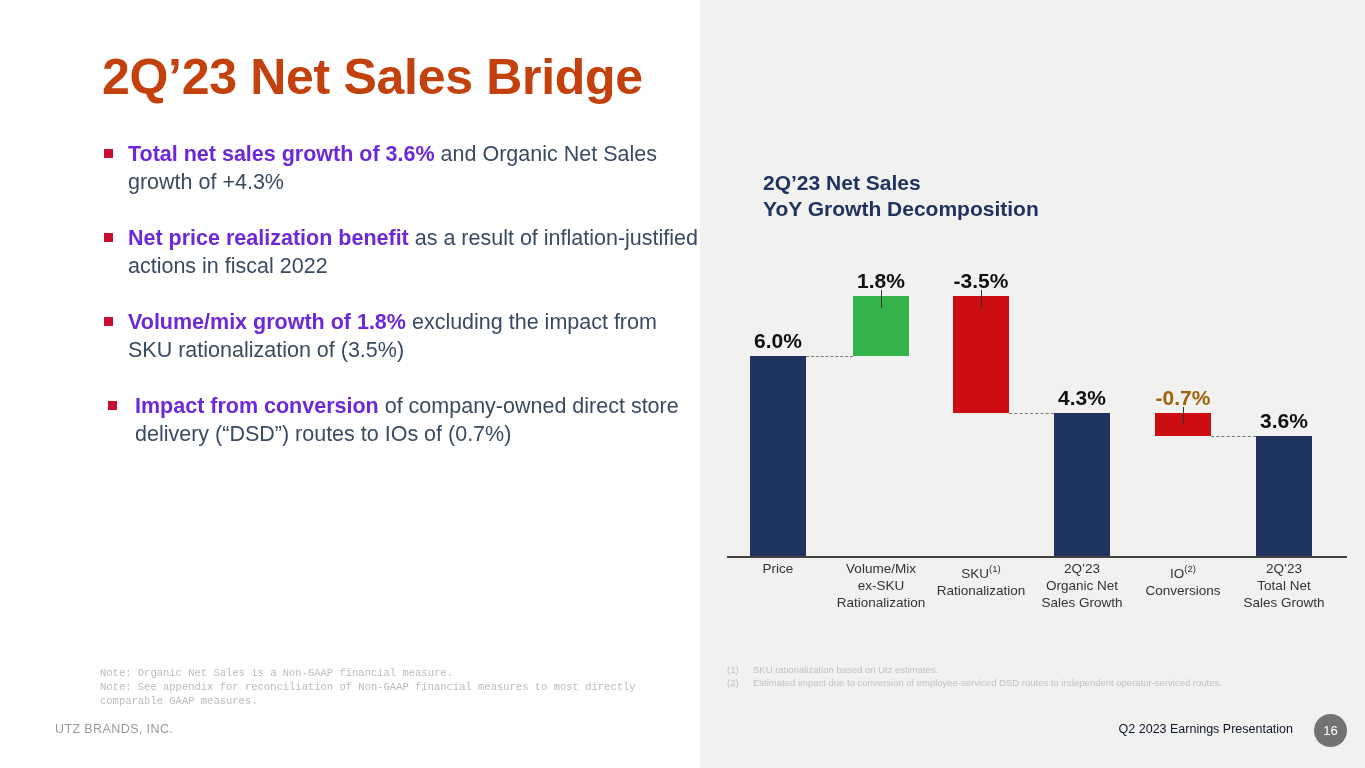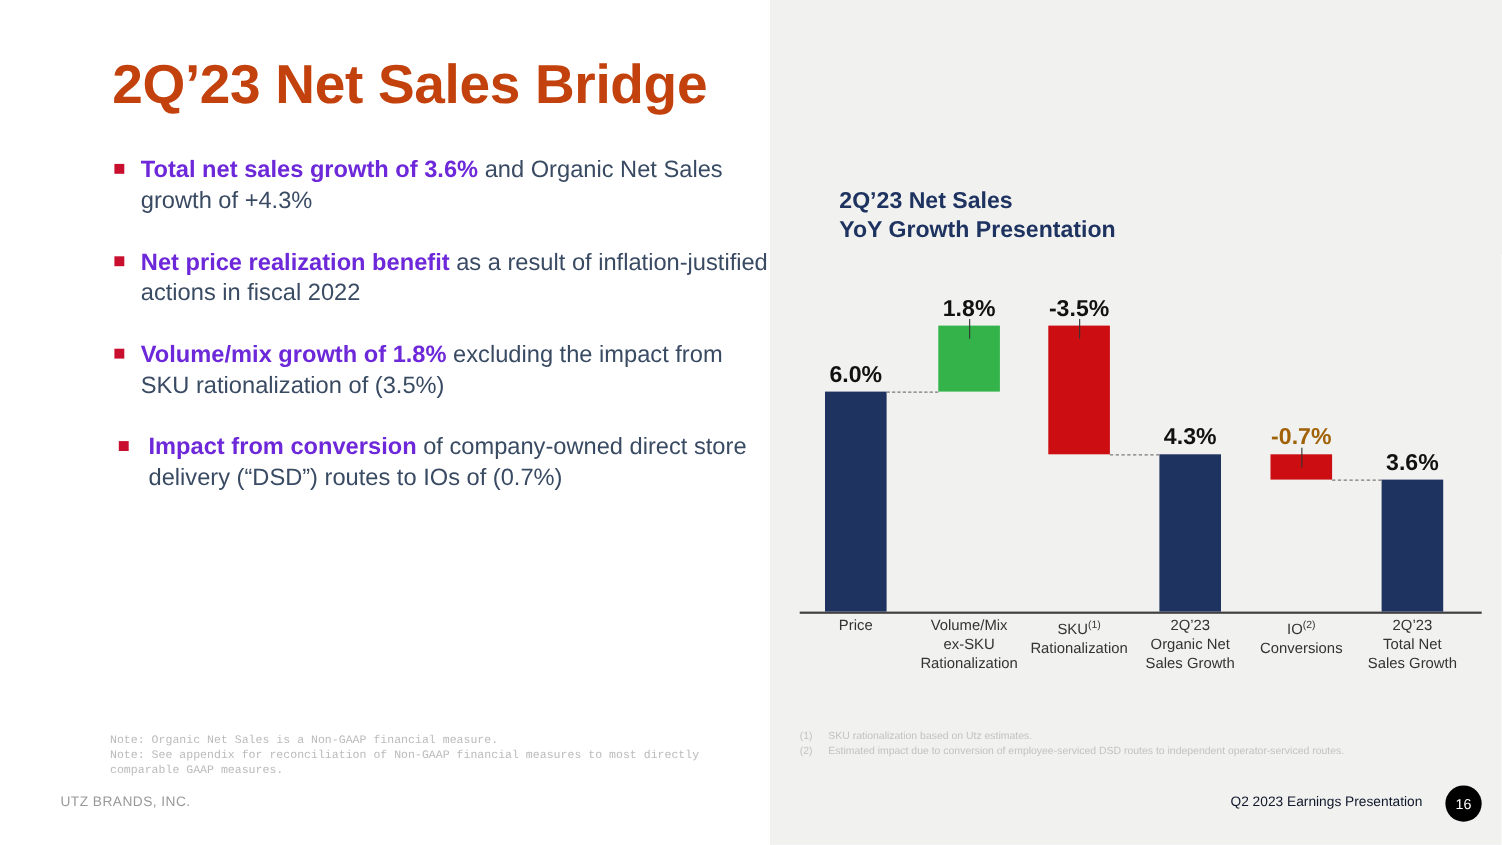--- a/index.html
+++ b/index.html
@@ -88,21 +88,21 @@
   .footer-left{
     position:absolute;left:55px;top:722px;
     font-size:12.5px;color:#9A9A9A;letter-spacing:0.4px;
   }
   .footer-right{
     position:absolute;right:72px;top:722px;
     font-size:12.5px;color:#0f172a;
   }
   .page-badge{
     position:absolute;right:18px;top:714px;width:33px;height:33px;
-    border-radius:50%;background:#000000;color:#ffffff;
+    border-radius:50%;background:#737373;color:#ffffff;
     font-size:13px;display:flex;align-items:center;justify-content:center;
   }
 </style>
 </head>
 <body>
 
 <div class="slide">
 
   <div class="right-panel"></div>
 
@@ -127,21 +127,21 @@
     </div>
   </div>
 
   <div class="left-notes">
     <div>Note:  Organic Net Sales is a Non-GAAP financial measure.</div>
     <div>Note: See appendix for reconciliation  of Non-GAAP financial measures to most directly comparable GAAP measures.</div>
   </div>
 
   <div class="chart-title">
     <div>2Q’23 Net Sales</div>
-    <div>YoY Growth Presentation</div>
+    <div>YoY Growth Decomposition</div>
   </div>
 
   <div class="chart" id="chart">
     <div class="axis-line"></div>
   <div class="bar" style="left: 35px; top: 96.2px; width: 56px; height: 199.8px; background: rgb(30, 51, 96);"></div>
       <div class="bar-label" style="left: 13px; width: 100px; top: 69.2px; color: rgb(17, 17, 17);">6.0%</div>
       <div class="bar" style="left: 138px; top: 36.26px; width: 56px; height: 59.94px; background: rgb(52, 179, 74);"></div>
       <div class="bar-label" style="left: 116px; width: 100px; top: 9.26px; color: rgb(17, 17, 17);">1.8%</div>
       <div class="dropline" style="left: 166px; top: 30.26px; height: 18px;"></div>
       <div class="bar" style="left: 238px; top: 36.26px; width: 56px; height: 116.55px; background: rgb(204, 14, 18);"></div>

